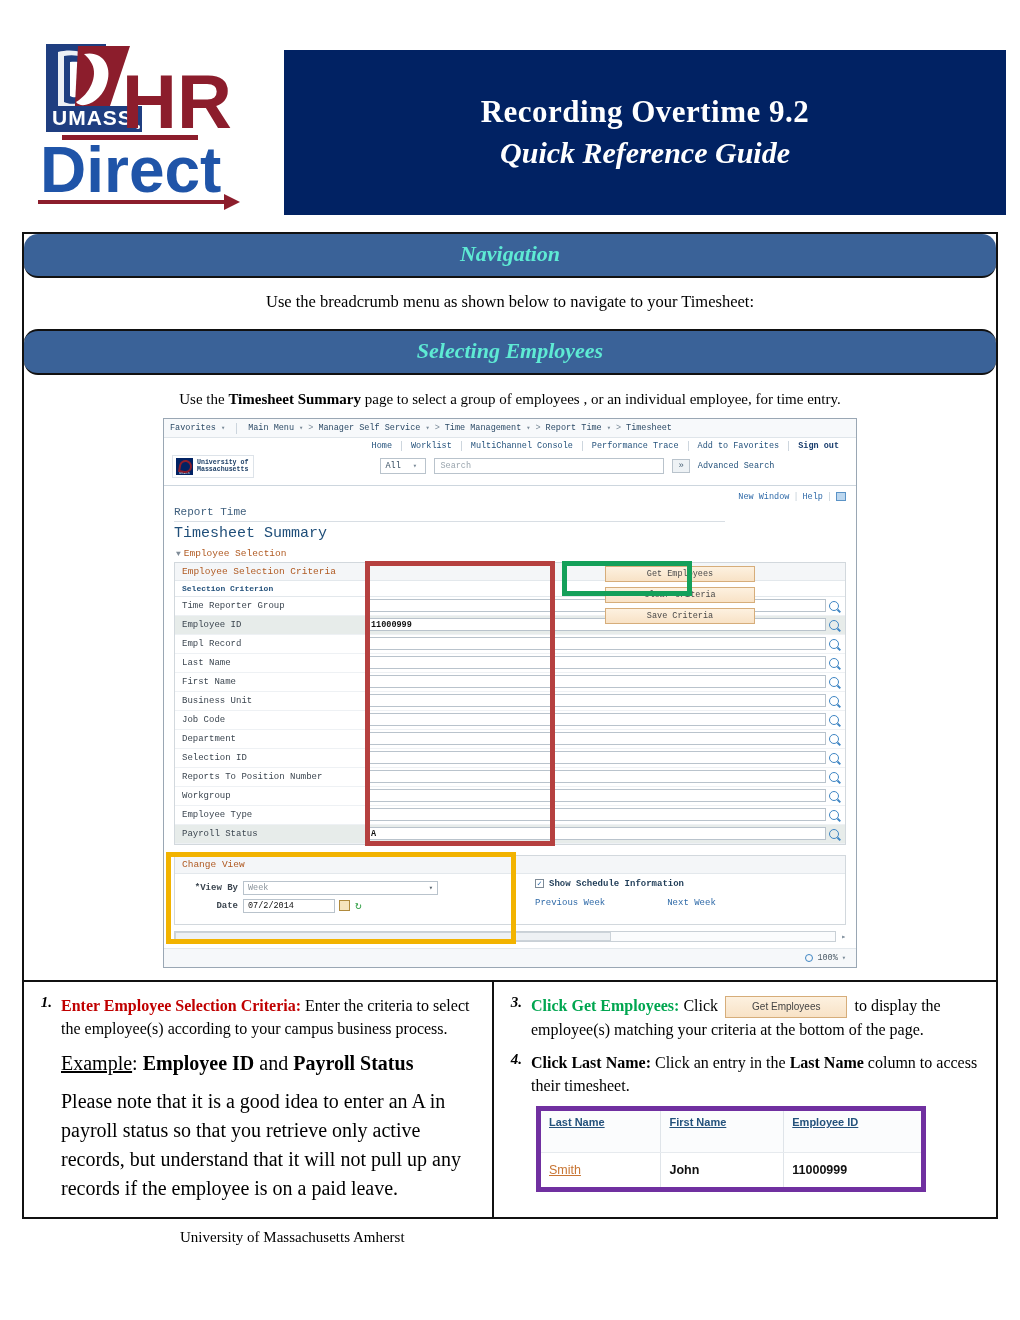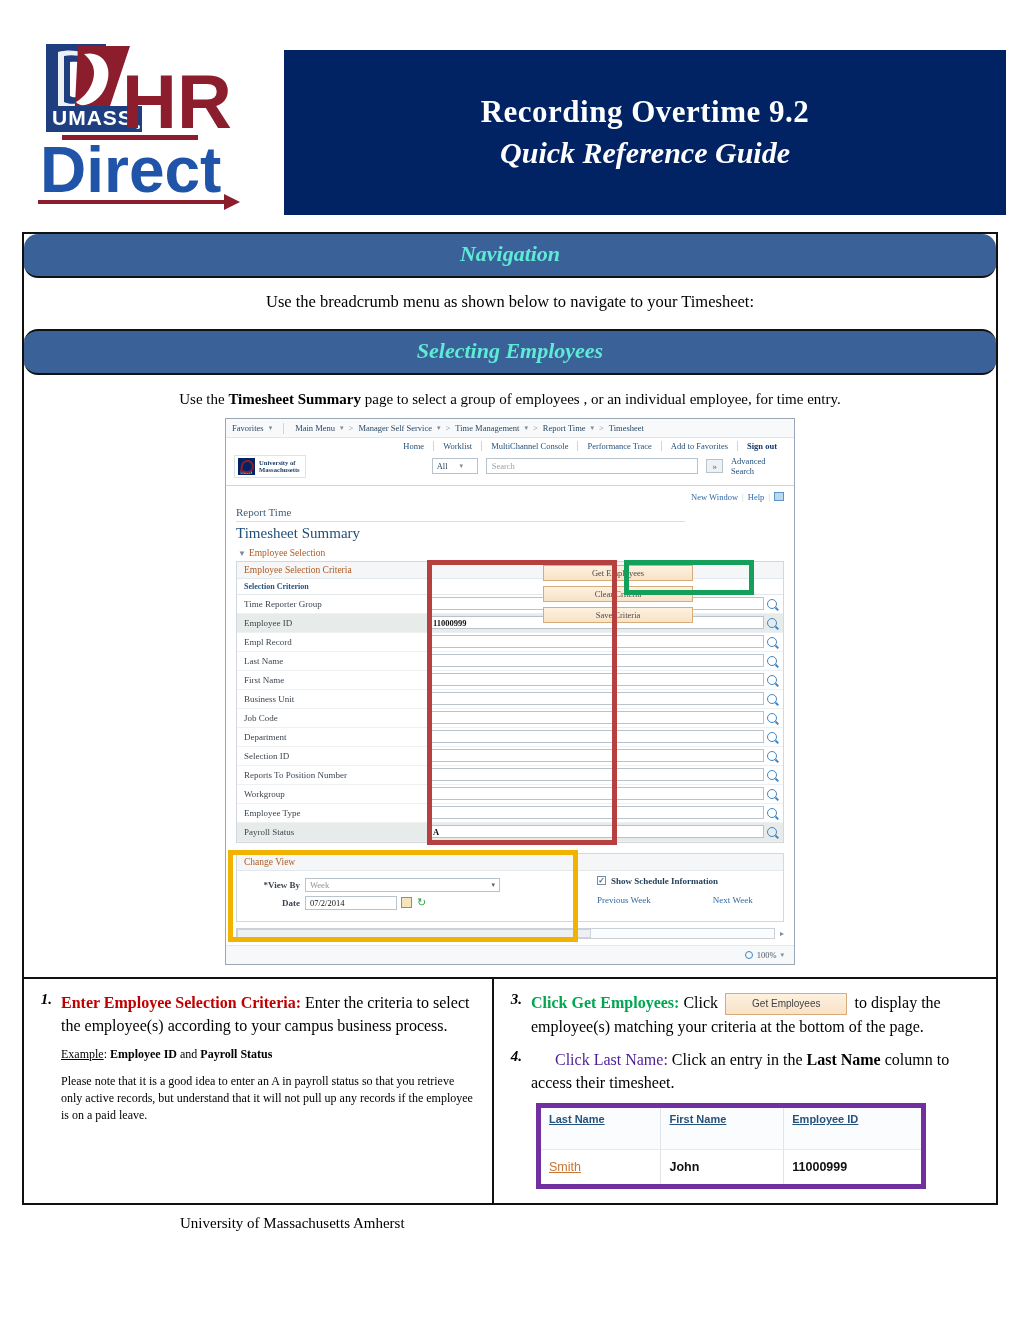--- a/index.html
+++ b/index.html
@@ -75,24 +75,24 @@
   .sel-intro {
     padding:16px 10px 10px 10px;
     text-align:center;
     font-size:15px;
   }
   .sel-intro b { font-weight:bold; }
 
   
   .shot-holder { display:flex; justify-content:center; padding:0 0 12px 0; }
   .shot {
-    width:570px;
+    width:694px;
     border:1px solid #9aa7b4;
     background:#fff;
-    font-family:Liberation Serif, serif;
+    font-family:Liberation Mono, monospace;
     position:relative;
   }
   .ps-crumb {
     display:flex; align-items:center;
     gap:5px;
     font-size:8.5px; color:#2c4a66;
     padding:4px 6px 3px 6px;
     border-bottom:1px solid #dfe5ea;
     background:#f7f9fb;
     white-space:nowrap;
@@ -213,24 +213,24 @@
   
   .steps { display:flex; border-top:2px solid #111; }
   .step-col { padding:12px 14px 14px 12px; }
   .step-col.left { width:470px; border-right:2px solid #111; }
   .step-col.right { flex:1; }
   .step { display:flex; gap:9px; margin-bottom:9px; }
   .num { font-style:italic; font-weight:bold; font-size:15px; width:16px; flex:0 0 16px; text-align:right; }
   .stxt { font-size:16px; line-height:1.45; flex:1; }
   .lead-red { color:#c00000; font-weight:bold; }
   .lead-green { color:#00a650; font-weight:bold; }
-  .lead-purple { color:#4c1d95; font-weight:normal;margin-left:24px; }
+  .lead-purple { color:#000000; font-weight:bold; }
   .ul { text-decoration:underline; }
   .b { font-weight:bold; }
-  .para { font-size:12px; line-height:1.45; margin:9px 0 0 25px; }
+  .para { font-size:20px; line-height:1.45; margin:9px 0 0 25px; }
 
   .inline-btn {
     display:inline-block; vertical-align:middle;
     border:1px solid #d6ad7a; background:linear-gradient(#fdf1e0,#f8e2c6);
     font-family:"Liberation Sans", sans-serif;
     font-size:10px; color:#444; padding:3px 26px; margin:0 3px;
   }
 
   .emp-table-wrap { margin:8px 0 0 30px; border:5px solid #7030a0; width:390px; background:#fff; }
   .emp-table { width:100%; border-collapse:collapse; font-family:"Liberation Sans", sans-serif; }

